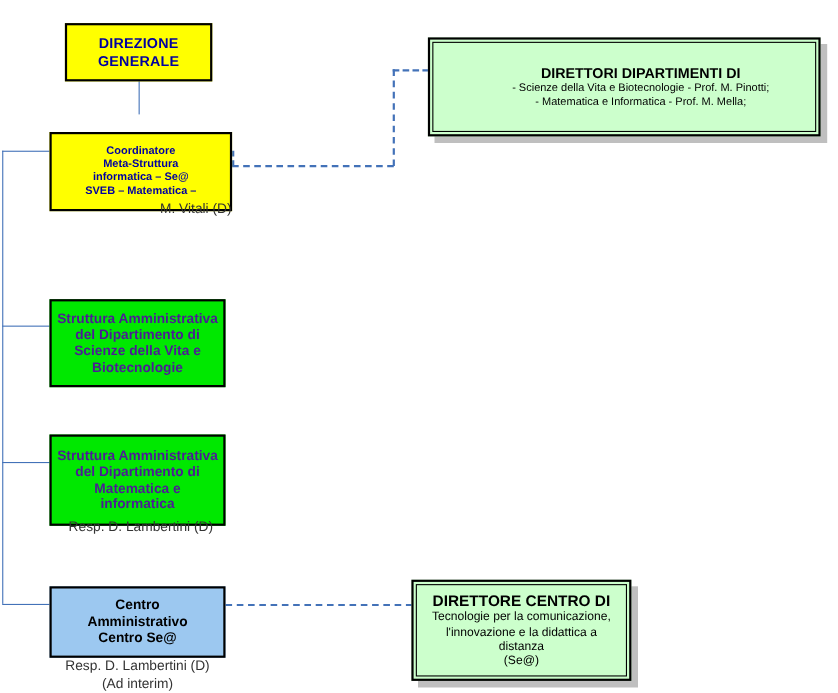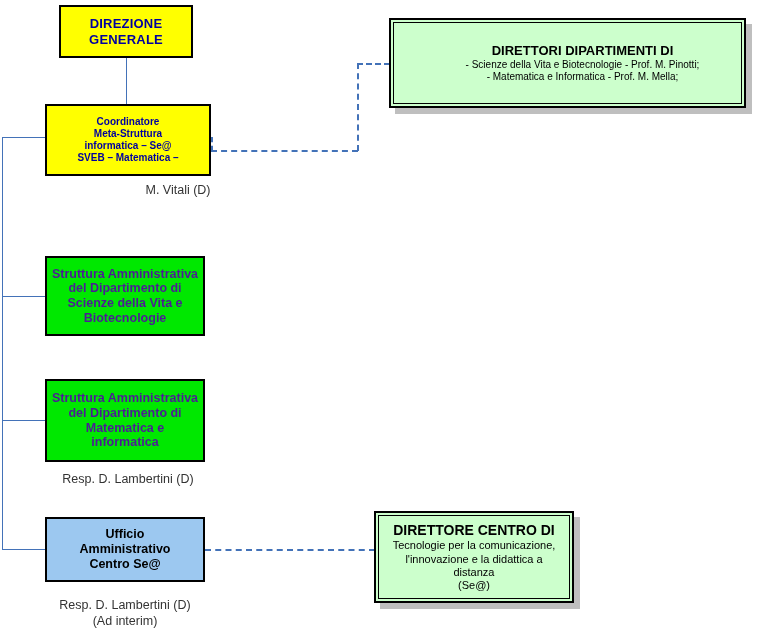--- a/index.html
+++ b/index.html
@@ -45,20 +45,21 @@
 
   
   .node {
     position: absolute;
     box-sizing: border-box;
     display: flex;
     align-items: center;
     justify-content: center;
     text-align: center;
     border: 2px solid #000000;
+    margin-top: 16px;
   }
   .node .lines {
     width: 100%;
     line-height: 1.18;
   }
 
   
   .node.yellow {
     background: #ffff00;
   }
@@ -201,21 +202,21 @@
       <div>del Dipartimento di</div>
       <div>Matematica e</div>
       <div>informatica</div>
     </div>
   </div>
 
   <div class="caption" style="left:48px; top:472px; width:160px;">Resp. D. Lambertini (D)</div>
 
   <div class="node blue" style="left:45px; top:517px; width:160px; height:65px;">
     <div class="lines">
-      <div>Ufficio</div>
+      <div>Centro</div>
       <div>Amministrativo</div>
       <div>Centro Se@</div>
     </div>
   </div>
 
   <div class="caption" style="left:45px; top:598px; width:160px;">Resp. D. Lambertini (D)
 (Ad interim)</div>
 
   <div class="node mint centro" style="left:374px; top:511px; width:200px; height:92px;">
     <div class="inner-border"></div>

